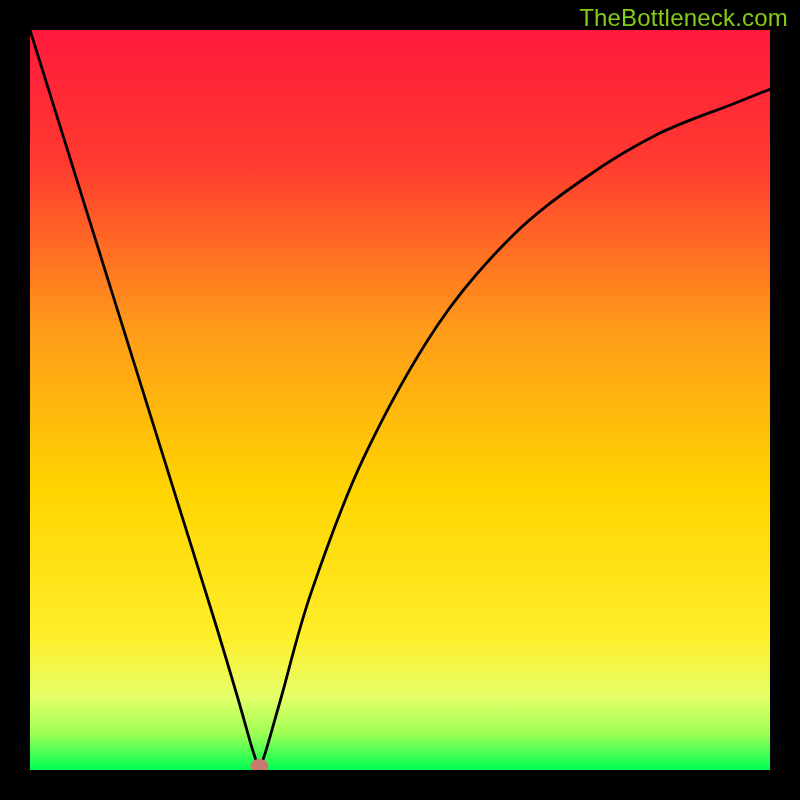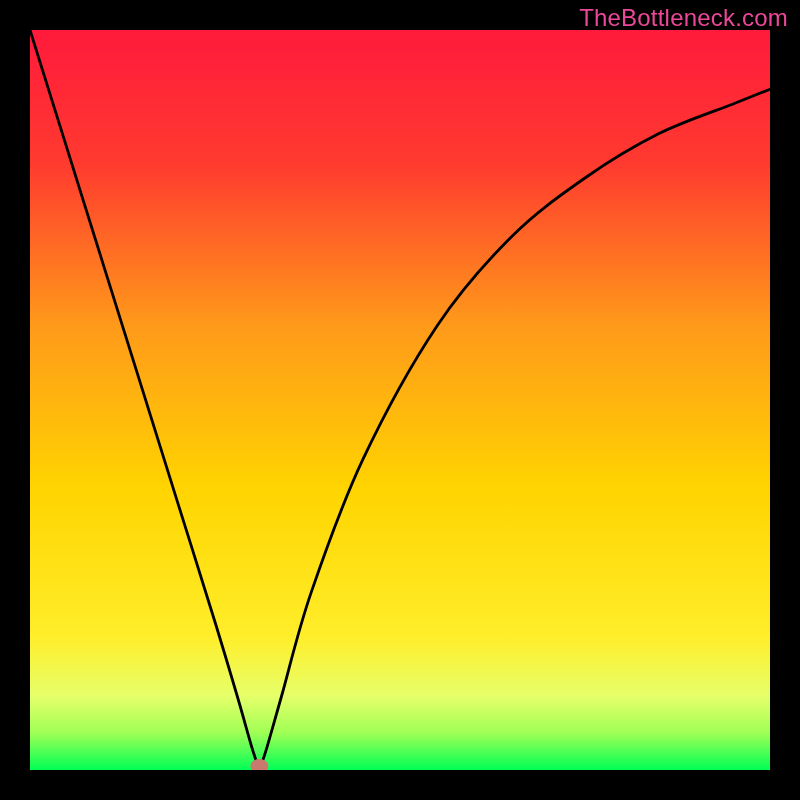--- a/index.html
+++ b/index.html
@@ -10,21 +10,21 @@
     height: 800px;
     background: #000;
   }
   .watermark {
     position: absolute;
     top: 4px;
     right: 12px;
     font-family: Arial, Helvetica, sans-serif;
     font-size: 24px;
     font-weight: 500;
-    color: #ec4899;
+    color: #84cc16;
     letter-spacing: 0.2px;
     z-index: 50;
   }
   .plot-wrap {
     position: absolute;
     left: 30px;
     top: 30px;
     width: 740px;
     height: 740px;
   }

